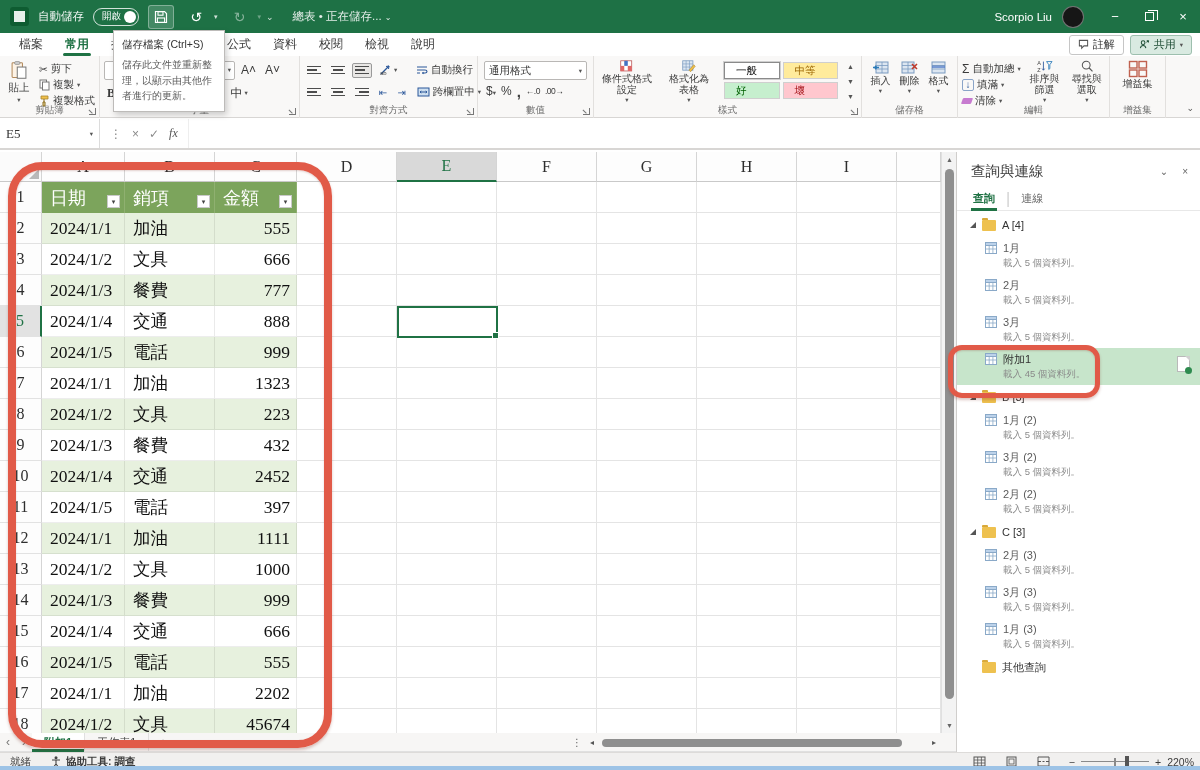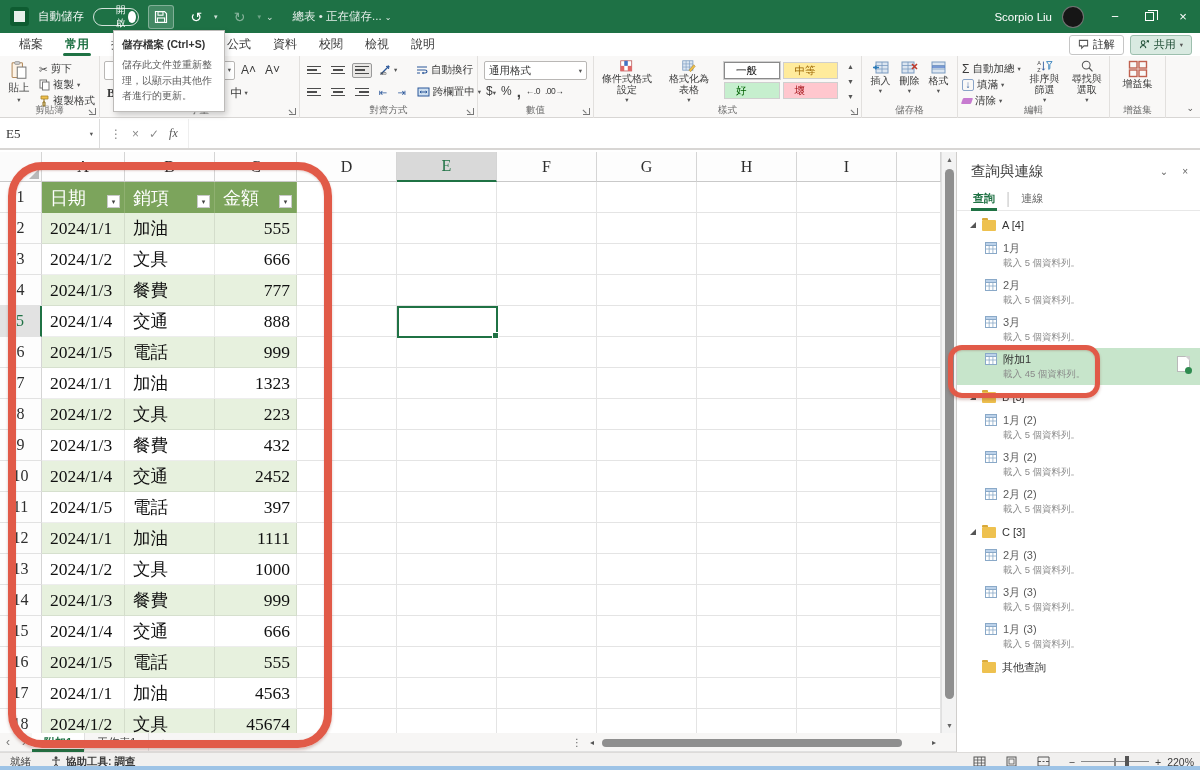--- a/index.html
+++ b/index.html
@@ -6,21 +6,21 @@
   html,body { width:1200px; height:770px; overflow:hidden; font-family:"Liberation Sans","DejaVu Sans",sans-serif; background:#fff; }
   .app { position:relative; width:1023px; height:770px; background:#fff; }
 
   
   .titlebar { position:absolute; left:0; top:0; width:1200px; height:33px; background:#1E7145; display:flex; align-items:center; color:#fff; }
   .tb-left { display:flex; align-items:center; gap:9px; padding-left:10px; }
   .xl-icon { width:19px; height:19px; background:#0E5C31; border-radius:3px; position:relative; }
   .xl-icon:before { content:""; position:absolute; left:4px; top:4px; width:11px; height:11px;
      background:linear-gradient(#fff,#fff) 0 5px/11px 1px no-repeat, linear-gradient(#fff,#fff) 5px 0/1px 11px no-repeat, linear-gradient(#fff,#fff); opacity:.9;}
   .autosave { font-size:11.5px; color:#fffffff2; }
-  .toggle { width:46px; height:18px; border:1px solid #ffffffcc; border-radius:9px; display:flex; align-items:center; justify-content:space-between; padding:0 2px 0 22px; }
+  .toggle { width:46px; height:18px; border:1px solid #ffffffcc; border-radius:9px; display:flex; align-items:center; justify-content:space-between; padding:0 2px 0 8px; }
   .toggle .t-label { font-size:9.5px; }
   .toggle .knob { width:12px; height:12px; background:#fff; border-radius:50%; }
   .tb-btn { width:26px; height:24px; display:flex; align-items:center; justify-content:center; border-radius:3px; font-size:14px; color:#fff; }
   .tb-btn.save { background:#ffffff2b; border:1px solid #ffffff55; }
   .tb-caret { font-size:7px; color:#ffffffcc; margin-left:-4px; }
   .dim { opacity:.45; }
   .doc-title { font-size:11.5px; color:#ffffffe0; margin-left:10px; white-space:nowrap; }
   .search { position:absolute; left:445px; top:5px; width:325px; height:23px; background:#bdd7c9; border-radius:4px; display:flex; align-items:center; gap:8px; padding-left:12px; color:#3c4a42; }
   .search svg { opacity:.75; }
   .search .ph { font-size:11.5px; }
@@ -164,21 +164,21 @@
   .p-item .nm { font-size:11px; color:#5a5a5a; }
   .p-item .dt { font-size:9.5px; color:#8a8a8a; padding-left:18px; margin-top:1px; }
   .p-item.hl { background:#c7e5cb; }
   .p-item.hl .nm { color:#333; }
   .docicon { position:absolute; right:10px; top:8px; width:13px; height:16px; background:#fff; border:1px solid #b9b9b9; }
   .docicon:before { content:""; position:absolute; right:-1px; top:-1px; border-left:5px solid transparent; border-top:5px solid #d0d0d0; }
   .docicon:after { content:""; position:absolute; right:-3px; bottom:-3px; width:7px; height:7px; border-radius:50%; background:#2e8b4f; }
 
   
   .tooltip { position:absolute; left:113px; top:30px; width:112px; background:#fff; border:1px solid #bdbbb9; box-shadow:2px 3px 6px rgba(0,0,0,.18); padding:7px 8px; z-index:40; }
-  .tooltip .tt-title { font-size:10.5px; font-weight:bold; color:#333; margin-bottom:5px; }
+  .tooltip .tt-title { font-size:10.5px; font-weight:normal; color:#333; margin-bottom:5px; }
   .tooltip .tt-body { font-size:10px; color:#5c5c5c; line-height:1.55; }
 
   
   .annot { position:absolute; border:8px solid #E15A48; border-radius:34px; z-index:50; box-shadow:0 2px 3px rgba(120,30,20,.25), inset 0 1px 2px rgba(120,30,20,.2); pointer-events:none; }
   .annot-main { left:8px; top:162px; width:324px; height:586px; }
   .annot-panel { left:948px; top:345px; width:152px; height:53px; border-width:5px; border-radius:14px; }
 
   svg { display:block; }
 </style>
 </head>
@@ -802,21 +802,21 @@
         <div class="cell empty" style="width: 100px;"></div>
         <div class="cell empty" style="width: 100px;"></div>
         <div class="cell empty" style="width: 100px;"></div>
         <div class="cell empty" style="width: 100px;"></div>
         <div class="cell empty" style="width: 44px;"></div>
       </div>
       <div class="grow">
         <div class="rh">17</div>
         <div class="cell txt" style="width: 83px;">2024/1/1</div>
         <div class="cell txt" style="width: 90px;">加油</div>
-        <div class="cell num" style="width: 82px;">4563</div>
+        <div class="cell num" style="width: 82px;">2202</div>
         <div class="cell empty" style="width: 100px;"></div>
         <div class="cell empty" style="width: 100px;"></div>
         <div class="cell empty" style="width: 100px;"></div>
         <div class="cell empty" style="width: 100px;"></div>
         <div class="cell empty" style="width: 100px;"></div>
         <div class="cell empty" style="width: 100px;"></div>
         <div class="cell empty" style="width: 44px;"></div>
       </div>
       <div class="grow">
         <div class="rh">18</div>

